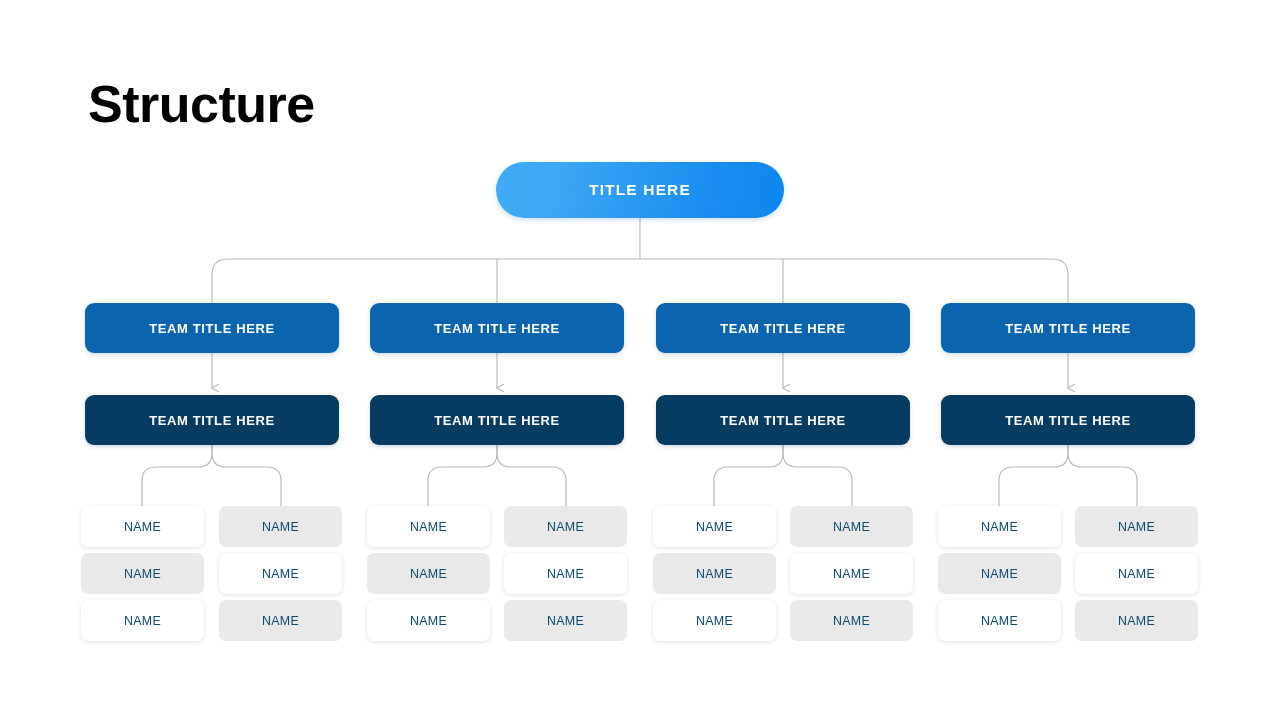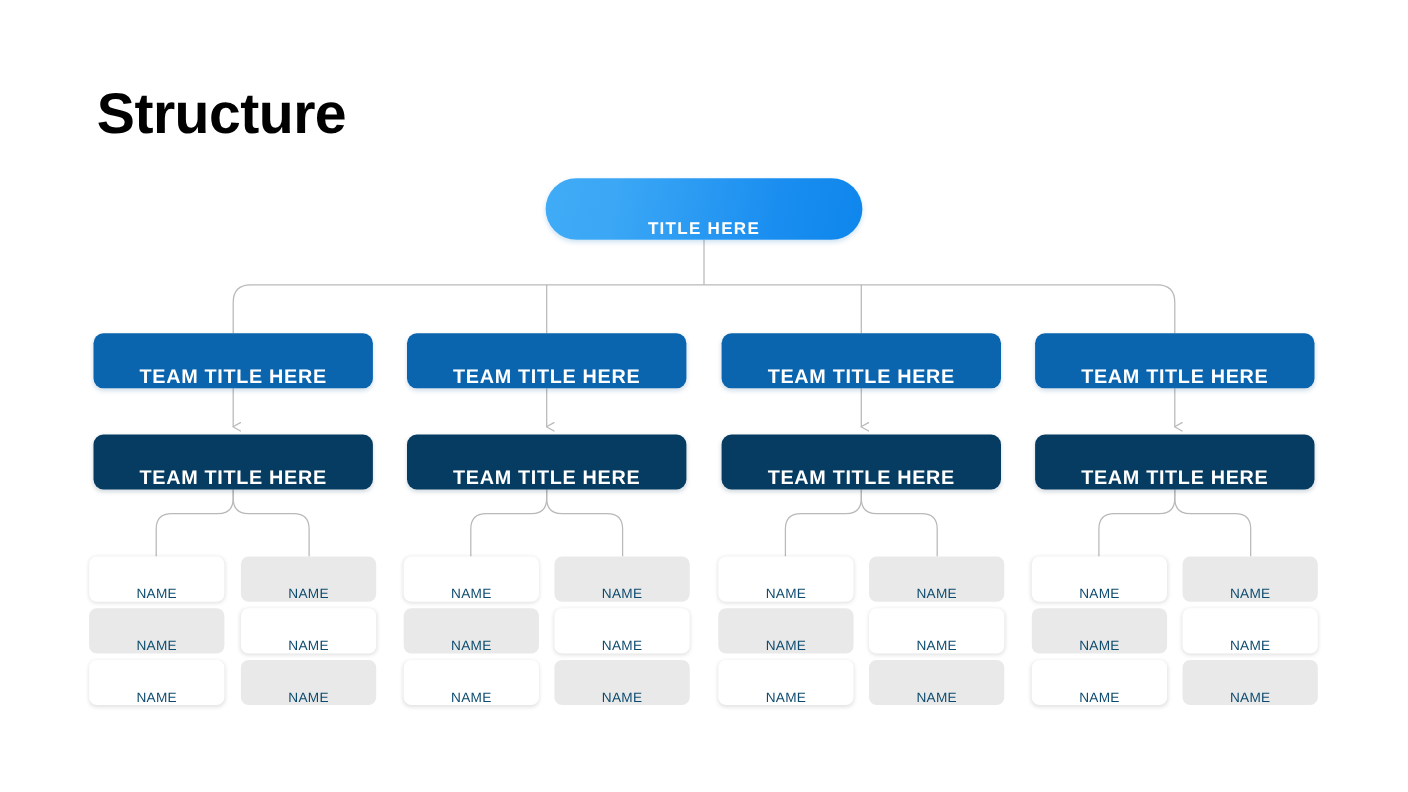--- a/index.html
+++ b/index.html
@@ -44,21 +44,21 @@
     width: 1280px;
     height: 720px;
     pointer-events: none;
   }
 
   
   .node {
     position: absolute;
     box-sizing: border-box;
     display: flex;
-    align-items: flex-end;
+    align-items: center;
     justify-content: center;
     text-align: center;
   }
 
   .root-node {
     width: 288px;
     height: 56px;
     left: 496px;
     top: 162px;
     border-radius: 28px;
@@ -72,21 +72,21 @@
     letter-spacing: 1.15px;
   }
 
   .team-node {
     width: 254px;
     height: 50px;
     border-radius: 9px;
   }
   .team-node .node-label {
     color: #ffffff;
-    font-size: 18px;
+    font-size: 13px;
     font-weight: 700;
     letter-spacing: 0.62px;
   }
   .tier-a { background: #0A64AE; box-shadow: 0 2px 4px rgba(10, 80, 140, 0.18); }
   .tier-b { background: #073C62; box-shadow: 0 2px 4px rgba(7, 50, 85, 0.18); }
 
   .name-node {
     width: 123px;
     height: 41px;
     border-radius: 7px;

